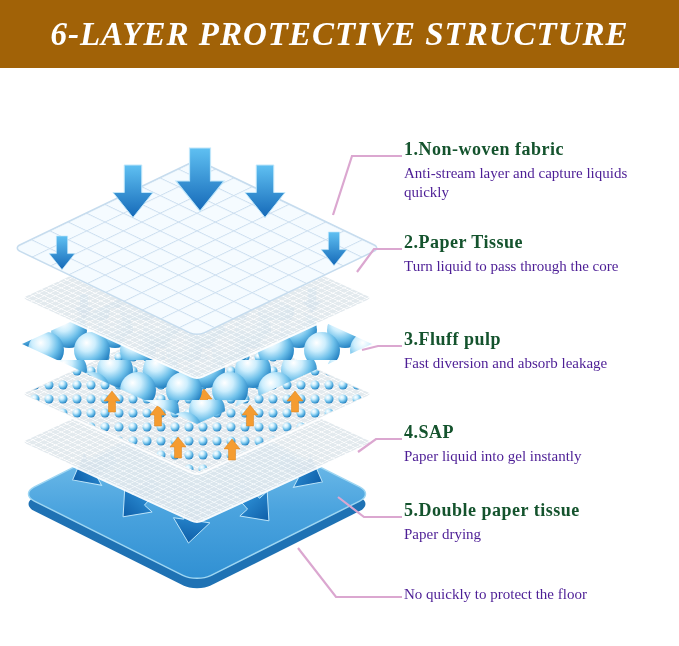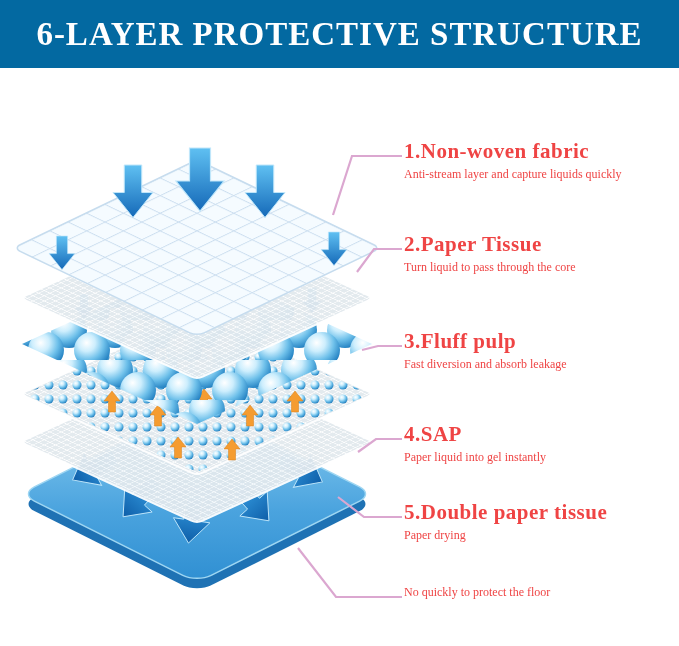--- a/index.html
+++ b/index.html
@@ -3,36 +3,36 @@
 <meta charset="utf-8">
 <style>
   html,body{margin:0;padding:0;}
   body{
     width:679px;height:646px;position:relative;overflow:hidden;
     background:#ffffff;
     font-family:"Liberation Serif", serif;
   }
   .header{
     position:absolute;top:0;left:0;width:679px;height:68px;
-    background:#0369a1;
-    display:flex;align-items:center;justify-content:center;
+    background:#a16207;
+    display:flex;align-items:center;justify-content:center;font-style:italic;
   }
   .header h1{
     margin:0;color:#ffffff;font-size:33px;font-weight:bold;
     letter-spacing:1px;white-space:nowrap;
   }
   .diagram-svg{position:absolute;left:0;top:0;width:679px;height:646px;}
   .annotations{position:absolute;left:404px;top:0;width:272px;}
   .annotation{position:absolute;left:0;width:272px;}
   .annotation-title{
-    color:#ef4444;font-size:21px;font-weight:600;letter-spacing:0.5px;
+    color:#14532d;font-size:18px;font-weight:600;letter-spacing:0.5px;
     line-height:1.1;white-space:nowrap;
   }
   .annotation-desc{
-    color:#ef4444;font-size:12px;line-height:1.25;margin-top:4px;width:245px;
+    color:#4c1d95;font-size:15px;line-height:1.25;margin-top:4px;width:245px;
   }
   .a1{top:140px}.a2{top:233px}.a3{top:330px}.a4{top:423px}.a5{top:501px}.a6{top:581px}
 </style>
 </head>
 <body>
 
 <div class="header">
   <h1>6-LAYER PROTECTIVE STRUCTURE</h1>
 </div>
 

